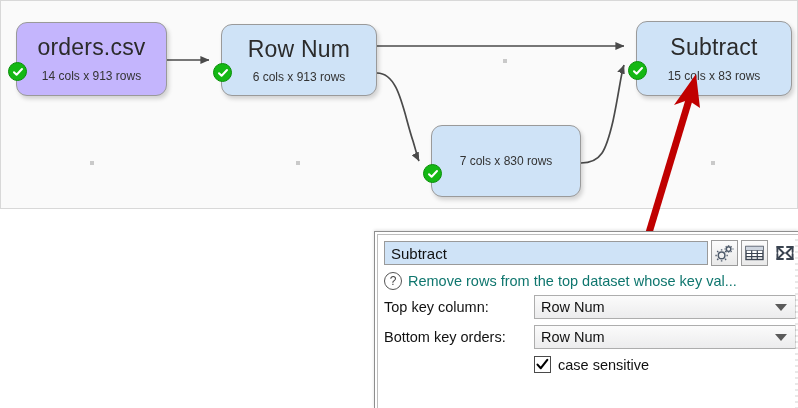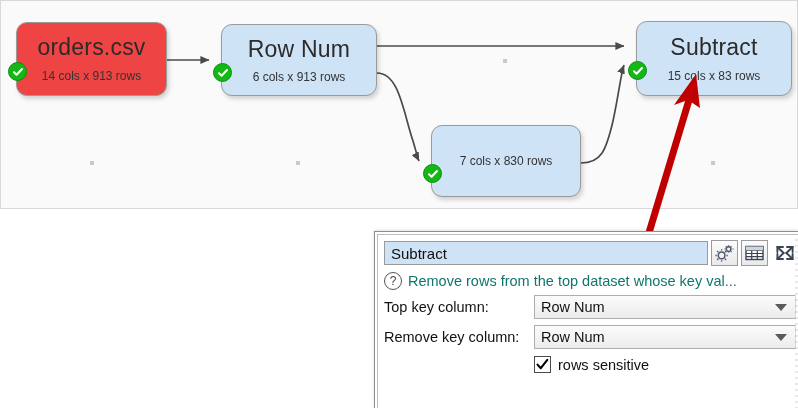--- a/index.html
+++ b/index.html
@@ -26,21 +26,21 @@
 
   .node{
     position:absolute;
     box-sizing:border-box;
     border:1px solid #9a9a9a;
     border-radius:11px;
     box-shadow:2px 3px 4px rgba(0,0,0,0.16);
     display:flex;flex-direction:column;
     align-items:center;justify-content:center;
   }
-  .node.pink{background:#ef4444;}
+  .node.pink{background:#c4b5fd;}
   .node.blue{background:#cfe3f7;}
   .node-title{
     color:#2b2b2b;
     letter-spacing:.2px;
     line-height:1;
     white-space:nowrap;
   }
   .node-sub{
     color:#333;
     font-size:12px;
@@ -292,31 +292,31 @@
 
     <div class="panel-row field-row">
       <span class="field-label" id="lbl-top">Top key column:</span>
       <div class="combo">
         <span>Row Num</span>
         <span class="caret"></span>
       </div>
     </div>
 
     <div class="panel-row field-row">
-      <span class="field-label" id="lbl-bottom">Remove key column:</span>
+      <span class="field-label" id="lbl-bottom">Bottom key orders:</span>
       <div class="combo">
         <span>Row Num</span>
         <span class="caret"></span>
       </div>
     </div>
 
     <div class="panel-row" id="check-row">
       <span id="checkbox">
         <svg width="13" height="13" viewBox="0 0 13 13">
           <path d="M1.5,6.6 L4.8,10.2 L11.3,1.8" stroke="#000" stroke-width="2.1" fill="none" stroke-linecap="round" stroke-linejoin="round"></path>
         </svg>
       </span>
-      <span id="check-label">rows sensitive</span>
+      <span id="check-label">case sensitive</span>
     </div>
 
     <div id="panel-edge"></div>
   </div>
 </div>
 
 </body></html>

